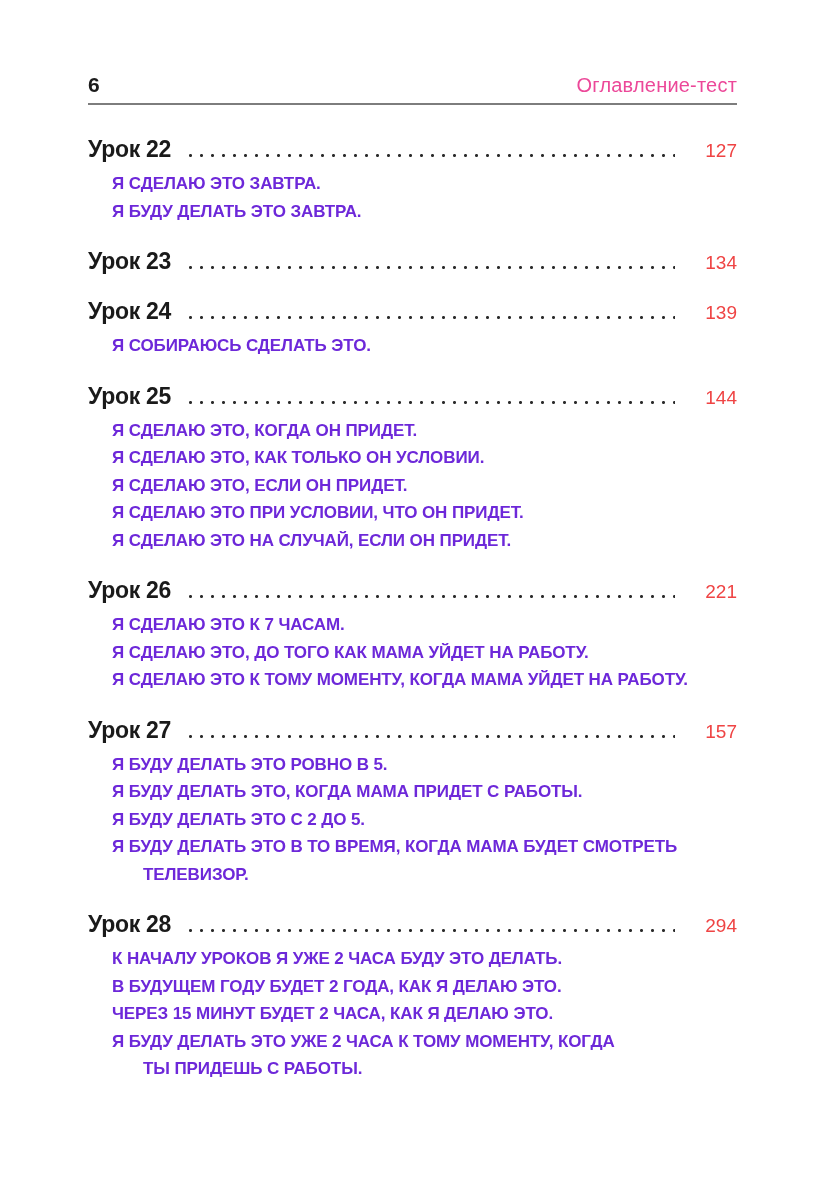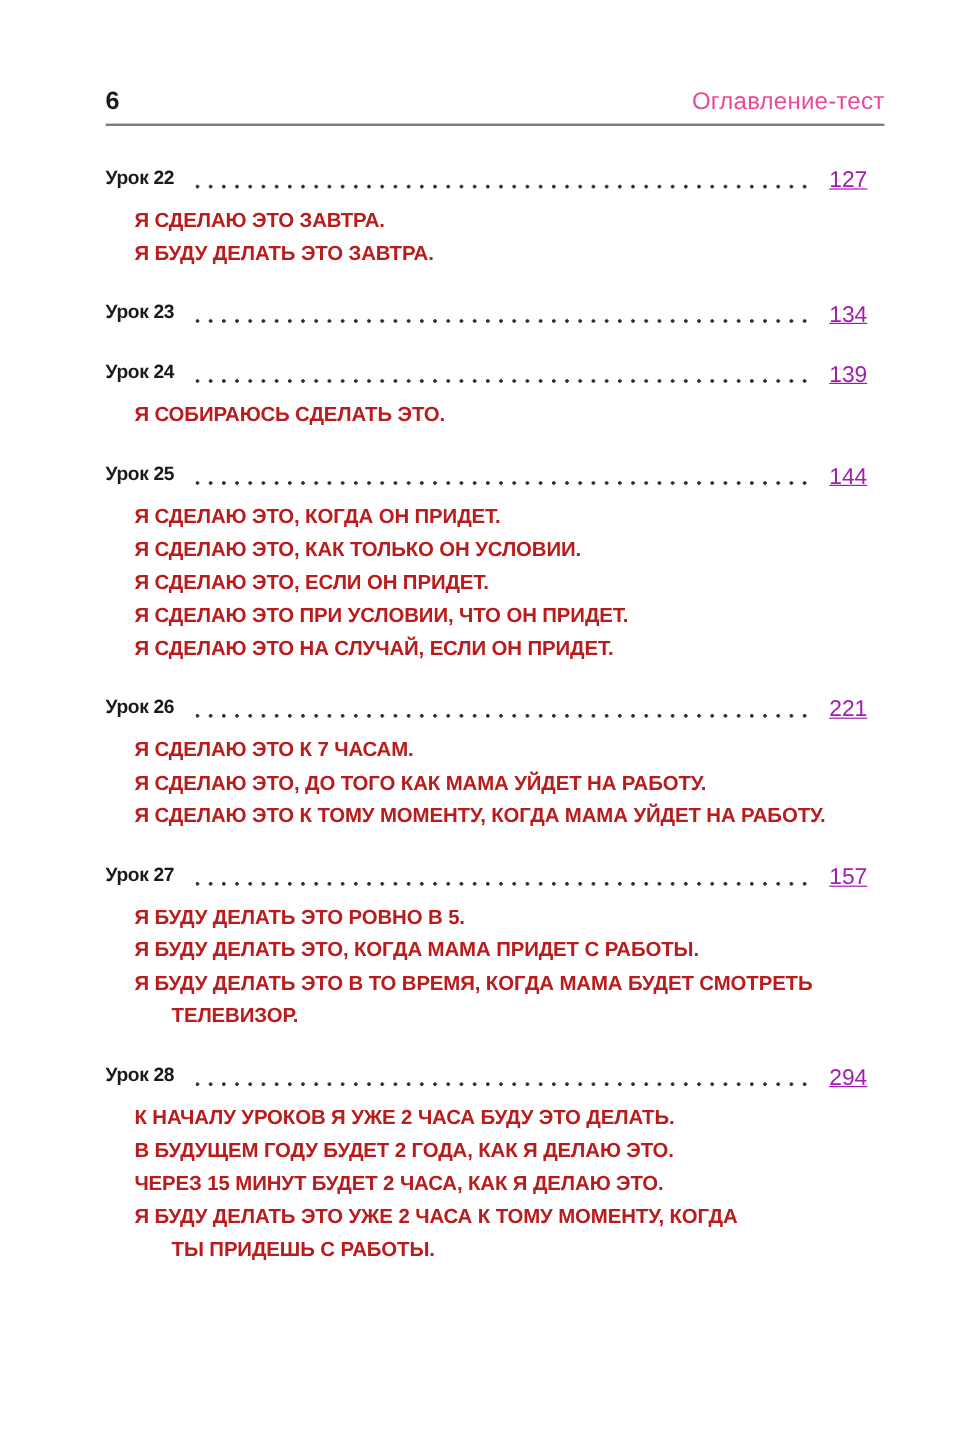--- a/index.html
+++ b/index.html
@@ -41,54 +41,54 @@
     letter-spacing: 0.2px;
   }
   
   .entry { margin-top: 22px; }
   .entry:first-child { margin-top: 30px; }
   .entry-head {
     display: flex;
     align-items: flex-end;
   }
   .entry-title {
-    font-size: 16px;
+    font-size: 23px;
     font-weight: bold;
     line-height: 28px;
     letter-spacing: -0.3px;
     white-space: nowrap;
     color: #1a1a1a;
   }
   .leader {
     flex: 1;
     height: 3px;
     margin: 0 16px 6px 18px;
     background-image: radial-gradient(circle at 1.5px 1.5px, #2b2b2b 1.25px, rgba(0,0,0,0) 1.7px);
     background-size: 11px 3px;
     background-repeat: repeat-x;
     background-position: left bottom;
   }
   .entry-page {
     font-size: 19px;
     font-weight: normal;
     line-height: 25px;
-    color: #a21caf;
+    color: #ef4444;
     min-width: 46px;
+    text-align: right;
     white-space: nowrap;
-    text-decoration: underline;
   }
   .entry-items {
     margin: 7px 0 0 24px;
   }
   .topic-line {
     font-size: 17px;
     font-weight: bold;
     line-height: 27.5px;
     letter-spacing: -0.1px;
-    color: #b91c1c;
+    color: #6d28d9;
     white-space: nowrap;
   }
   .topic-line.cont {
     margin-left: 31px;
   }
 </style>
 </head>
 <body>
 
 <div class="page">
@@ -159,20 +159,21 @@
 
   <section class="entry">
     <div class="entry-head">
       <span class="entry-title">Урок 27</span>
       <span class="leader"></span>
       <span class="entry-page">157</span>
     </div>
     <div class="entry-items">
           <div class="topic-line">Я БУДУ ДЕЛАТЬ ЭТО РОВНО В 5.</div>
           <div class="topic-line">Я БУДУ ДЕЛАТЬ ЭТО, КОГДА МАМА ПРИДЕТ С РАБОТЫ.</div>
+          <div class="topic-line">Я БУДУ ДЕЛАТЬ ЭТО С 2 ДО 5.</div>
           <div class="topic-line">Я БУДУ ДЕЛАТЬ ЭТО В ТО ВРЕМЯ, КОГДА МАМА БУДЕТ СМОТРЕТЬ</div>
           <div class="topic-line cont">ТЕЛЕВИЗОР.</div>
         </div>
   </section>
 
   <section class="entry">
     <div class="entry-head">
       <span class="entry-title">Урок 28</span>
       <span class="leader"></span>
       <span class="entry-page">294</span>

